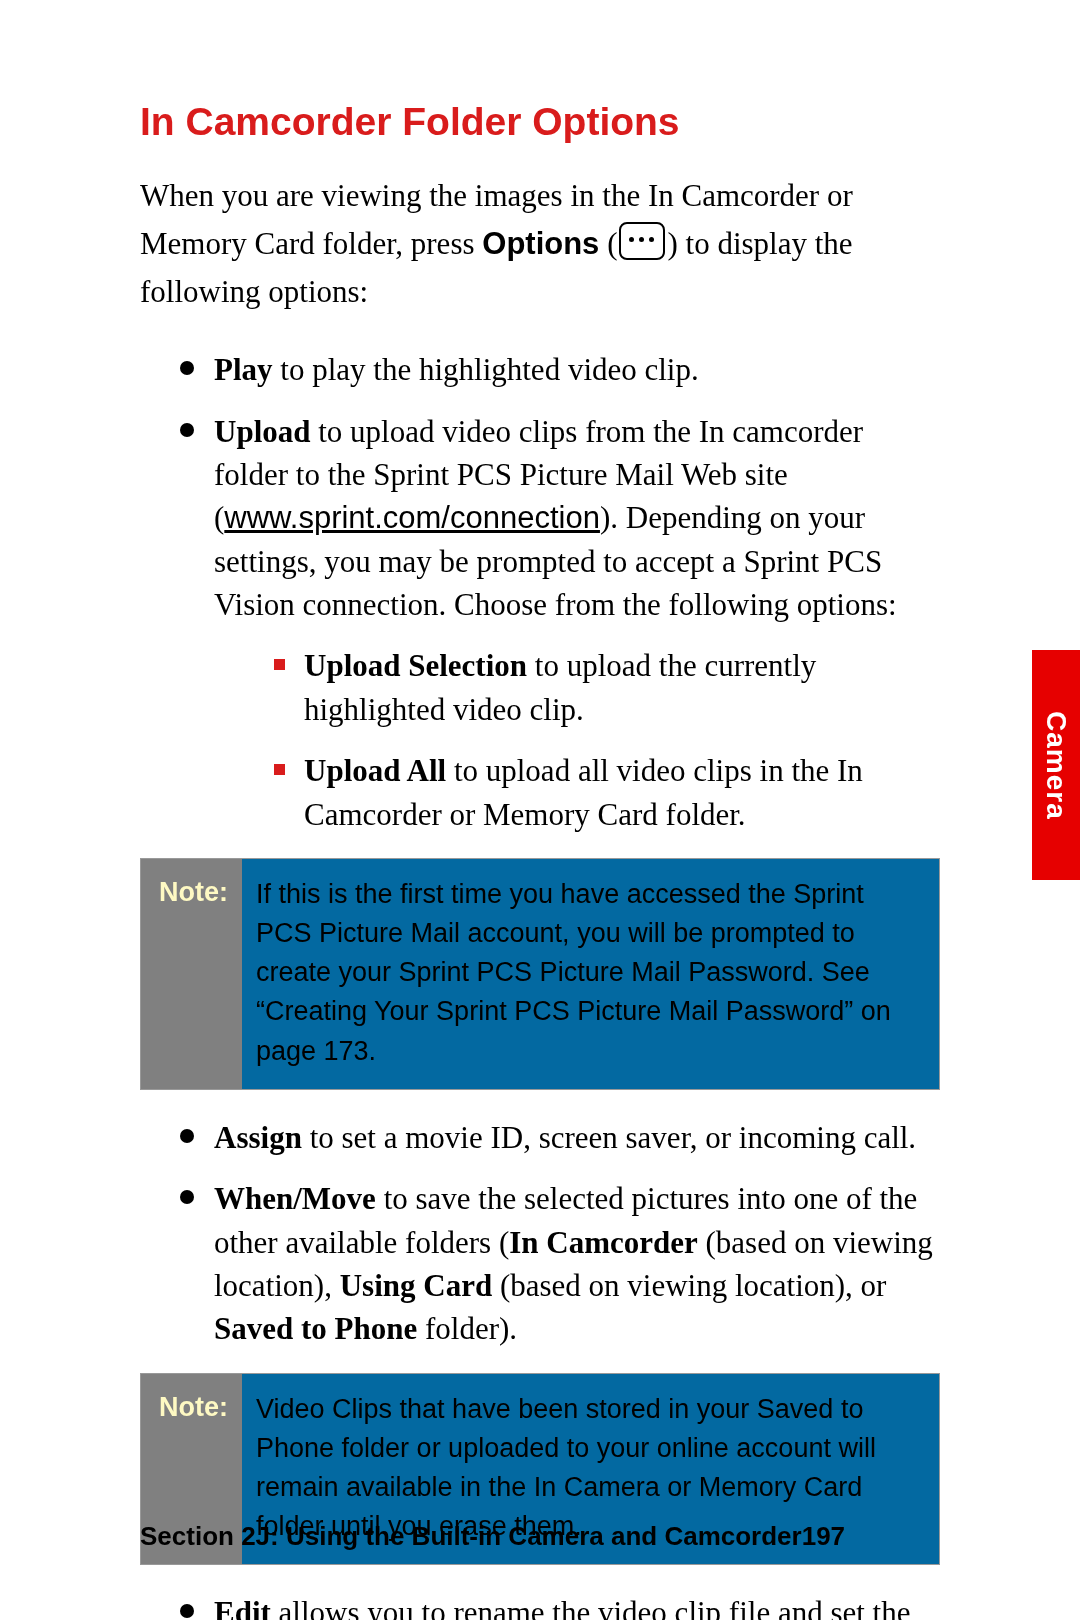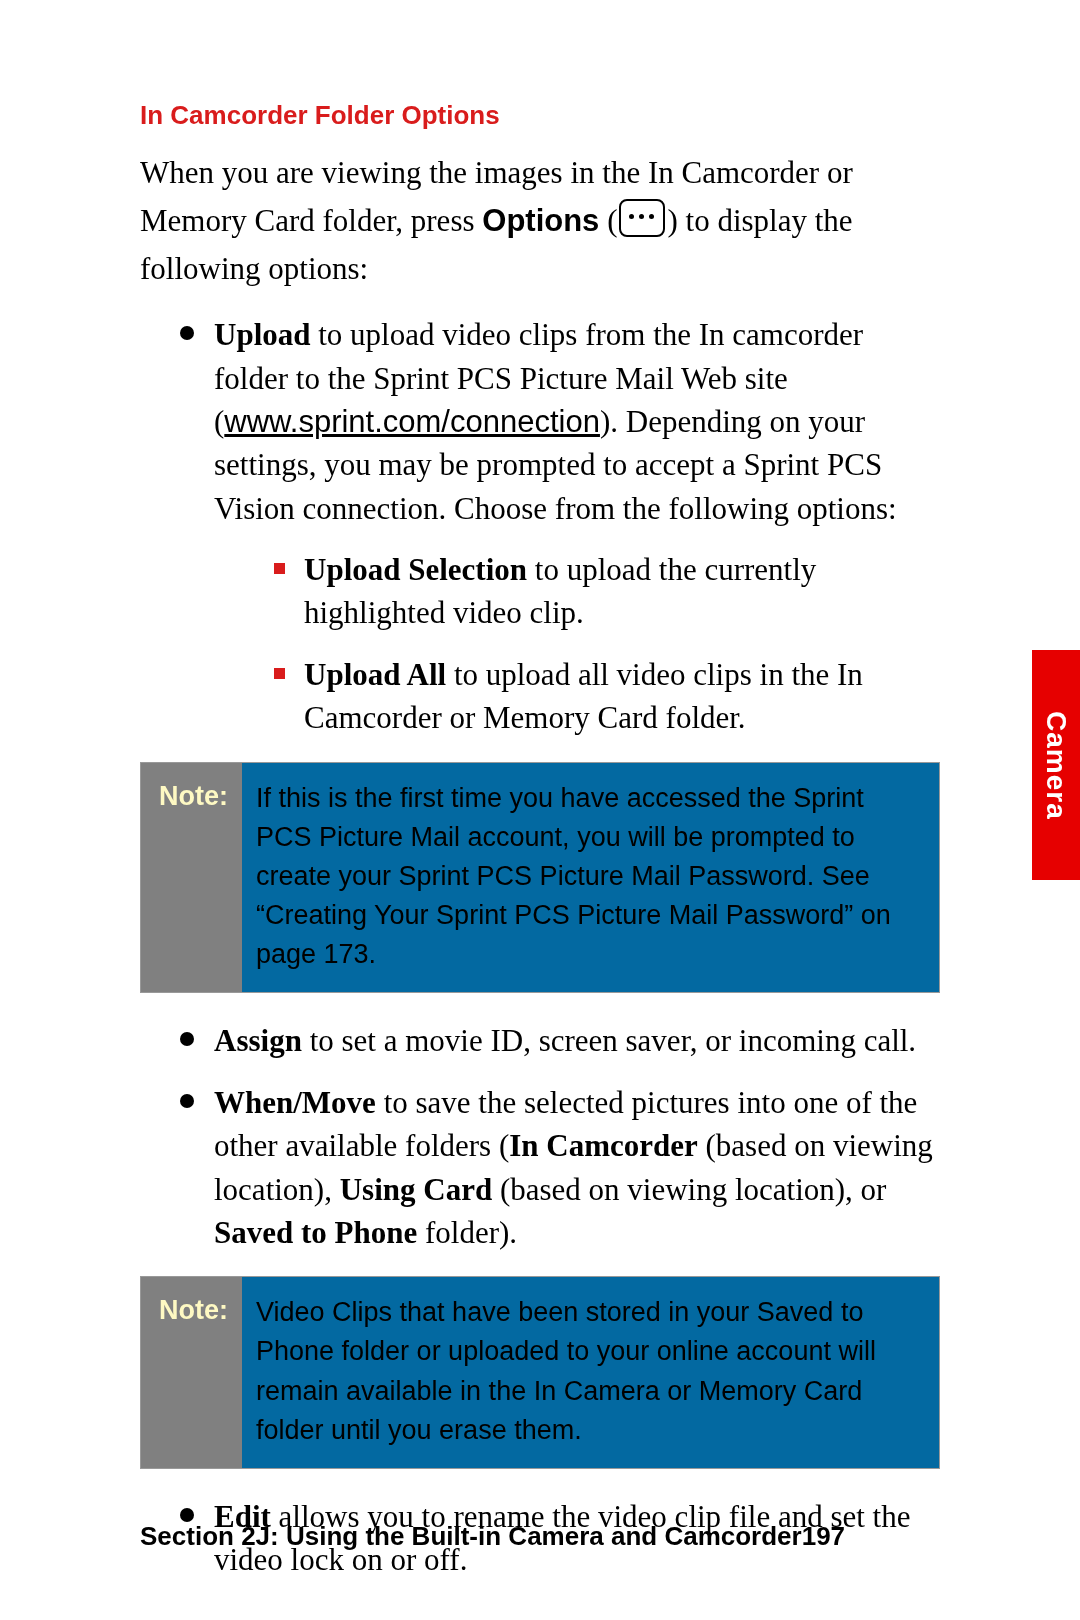--- a/index.html
+++ b/index.html
@@ -15,27 +15,27 @@
     box-sizing: border-box;
   }
   .page {
     padding: 100px 140px 80px 140px;
     box-sizing: border-box;
   }
   .section-title {
     color: #d91c1c;
     font-family: Arial, Helvetica, sans-serif;
     font-weight: bold;
-    font-size: 26px;
-    margin-bottom: 18px;
+    font-size: 39px;
+    margin-bottom: 28px;
   }
   .intro {
     font-size: 31px;
     line-height: 1.55;
-    margin-bottom: 20px;
+    margin-bottom: 32px;
   }
   .intro b, .body b, .sub-body b {
     font-family: Arial, Helvetica, sans-serif;
     font-weight: 700;
   }
   .options-icon {
     display: inline-block;
     width: 42px;
     height: 34px;
     border: 2px solid #000;
@@ -158,20 +158,23 @@
 
 <div class="page">
 
   <div class="section-title">In Camcorder Folder Options</div>
 
   <div class="intro">
     <span>When you are viewing the images in the In Camcorder or Memory Card folder, press </span><b>Options</b><span> (</span><span class="options-icon"></span><span>) to display the following options:</span>
   </div>
 
   <ul class="bullets">
+    <li>
+      <b>Play</b><span> to play the highlighted video clip.</span>
+    </li>
     <li>
       <b>Upload</b><span> to upload video clips from the  In camcorder folder to the Sprint PCS Picture Mail Web site (</span><span class="underline">www.sprint.com/connection</span><span>). Depending on your settings, you may be prompted to accept a Sprint PCS Vision connection. Choose from the following options:</span>
       <ul class="subbullets">
         <li>
           <b>Upload Selection</b><span> to upload the currently highlighted video clip.</span>
         </li>
         <li>
           <b>Upload All</b><span> to upload all video clips in the In Camcorder or Memory Card folder.</span>
         </li>
       </ul>

